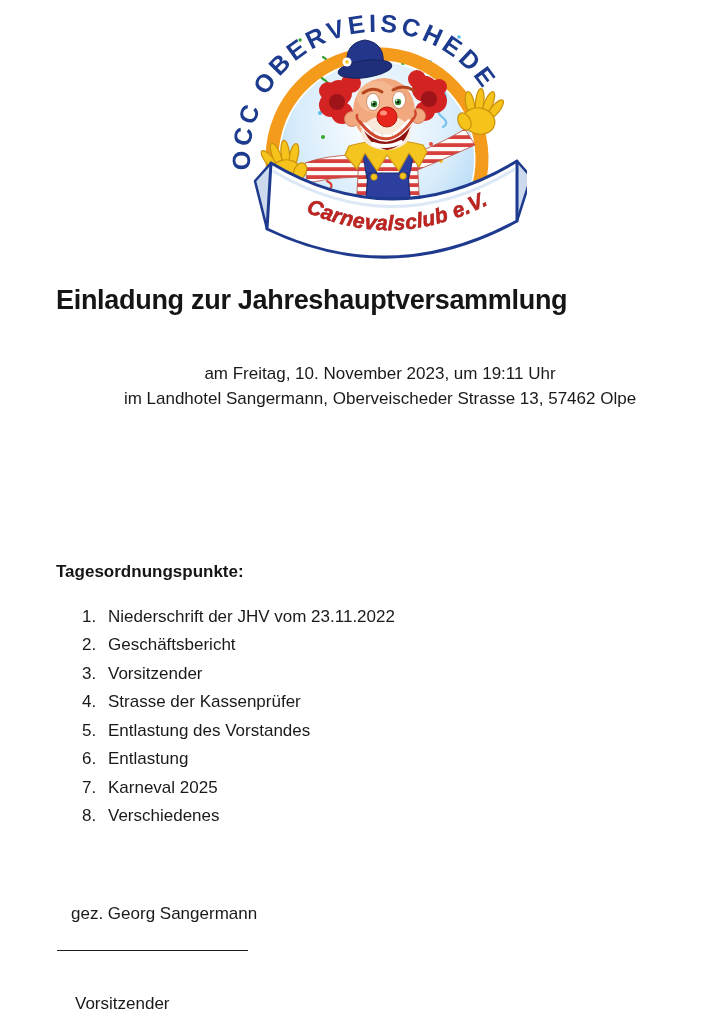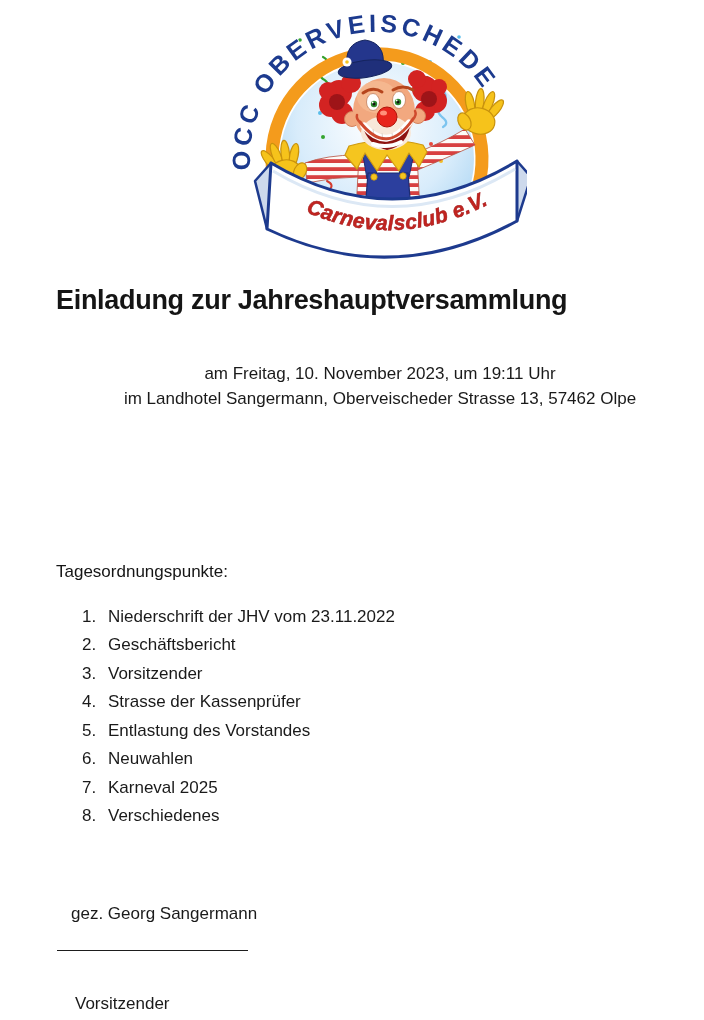--- a/index.html
+++ b/index.html
@@ -8,21 +8,21 @@
     font-family:"Liberation Sans","DejaVu Sans",sans-serif;color:#1a1a1a;
   }
   .logo-svg{position:absolute;left:227px;top:5px;width:300px;height:264px;}
   .doc-title{
     position:absolute;left:56px;right:4px;top:285px;margin:0;
     font-size:27px;font-weight:700;color:#151515;letter-spacing:-0.3px;
   }
   .doc-line{position:absolute;left:60px;right:4px;margin:0;text-align:center;font-size:17px;color:#1a1a1a;}
   .date-line{top:364px;}
   .loc-line{top:389px;}
-  .agenda-heading{position:absolute;left:56px;top:562px;margin:0;font-size:17px;font-weight:400;color:#151515;}
+  .agenda-heading{position:absolute;left:56px;top:562px;margin:0;font-size:17px;font-weight:700;color:#151515;}
   .agenda-list{position:absolute;left:82px;top:603px;margin:0;padding:0;list-style:none;font-size:17px;}
   .agenda-row{display:flex;line-height:28.45px;}
   .agenda-num{width:26px;flex:0 0 26px;}
   .gez-line{position:absolute;left:57px;top:890px;margin:14px;font-size:17px;}
   .sig-line{position:absolute;left:57px;top:950px;width:191px;height:0;border-top:1.6px solid #1d1d1d;}
   .role-line{position:absolute;left:57px;top:976px;margin:18px;font-size:17px;}
 </style>
 </head>
 <body>
 
@@ -204,21 +204,21 @@
     <li class="agenda-row">
       <span class="agenda-num">4.</span>
       <span>Strasse der Kassenprüfer</span>
     </li>
     <li class="agenda-row">
       <span class="agenda-num">5.</span>
       <span>Entlastung des Vorstandes</span>
     </li>
     <li class="agenda-row">
       <span class="agenda-num">6.</span>
-      <span>Neuwahlen</span>
+      <span>Entlastung</span>
     </li>
     <li class="agenda-row">
       <span class="agenda-num">7.</span>
       <span>Karneval 2025</span>
     </li>
     <li class="agenda-row">
       <span class="agenda-num">8.</span>
       <span>Verschiedenes</span>
     </li>
   </ol>

